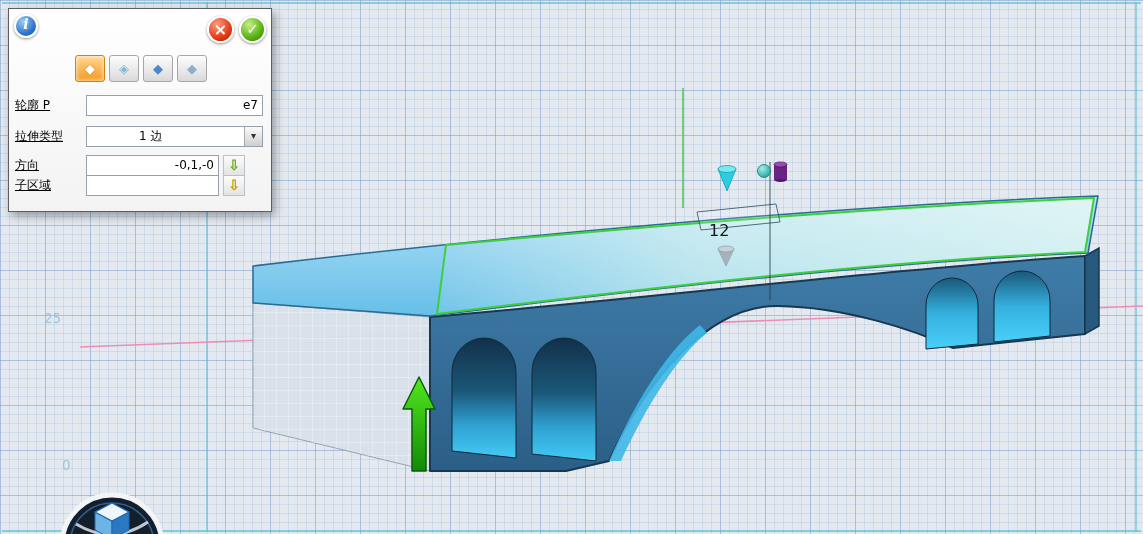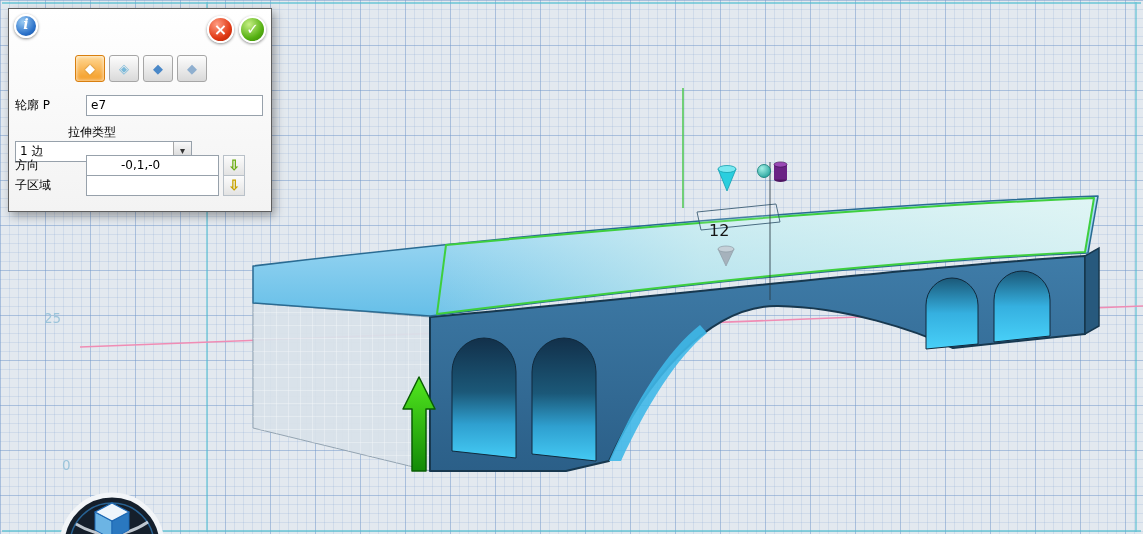--- a/index.html
+++ b/index.html
@@ -39,28 +39,28 @@
     background:linear-gradient(#fdfdfd,#d9d9d9);display:flex;align-items:center;
     justify-content:center;padding:0;cursor:pointer;}
   .tb.active{background:linear-gradient(#ffd894,#f49a20);border-color:#d87f10;
     box-shadow:inset 0 0 4px rgba(255,255,255,.9);}
   .tb .glyph{font-size:13px;line-height:1;}
   .tb:nth-child(1) .glyph{color:#ffffff;text-shadow:0 0 2px #b86f05;}
   .tb:nth-child(2) .glyph{color:#79b9da;}
   .tb:nth-child(3) .glyph{color:#4a88c8;}
   .tb:nth-child(4) .glyph{color:#8fafcf;}
   .row{position:absolute;left:6px;height:24px;display:flex;align-items:center;}
-  .r1{top:84px;} .r2{top:115px;flex-direction:column;} .r3{top:144px;} .r4{top:164px;}
-  .lbl{width:71px;flex:none;}
+  .r1{top:84px;} .r2{top:115px;} .r3{top:144px;} .r4{top:164px;}
+  .lbl{width:71px;flex:none;text-decoration:underline;}
   .txt{width:177px;height:21px;border:1px solid #97a1ab;background:#fff;
-    font:12px "DejaVu Sans",sans-serif;padding:1px 4px;box-sizing:border-box;}
+    font:12px "DejaVu Sans",sans-serif;padding:1px 4px;box-sizing:border-box;text-align:right;}
   .txt.narrow{width:133px;padding-left:34px;}
   .selectbox{width:177px;height:21px;border:1px solid #97a1ab;background:#fff;
     display:flex;align-items:center;box-sizing:border-box;cursor:pointer;}
-  .sel-text{flex:1;padding-left:4px;}
+  .sel-text{flex:1;padding-left:4px;margin-left:48px;}
   .sel-arrow{width:17px;height:19px;background:linear-gradient(#fafafa,#cfcfcf);
     border-left:1px solid #a8a8a8;text-align:center;line-height:18px;
     font-size:10px;color:#333;flex:none;}
   .picker{width:22px;height:21px;margin-left:4px;border:1px solid #b9c1c9;
     background:linear-gradient(#fcfcfc,#e3e3e3);display:flex;align-items:center;
     justify-content:center;padding:0;cursor:pointer;}
   .picker .g{font-size:14px;font-weight:bold;line-height:1;}
   .picker.green .g{color:#6fae16;}
   .picker.yellow .g{color:#c8a400;}
 </style>

